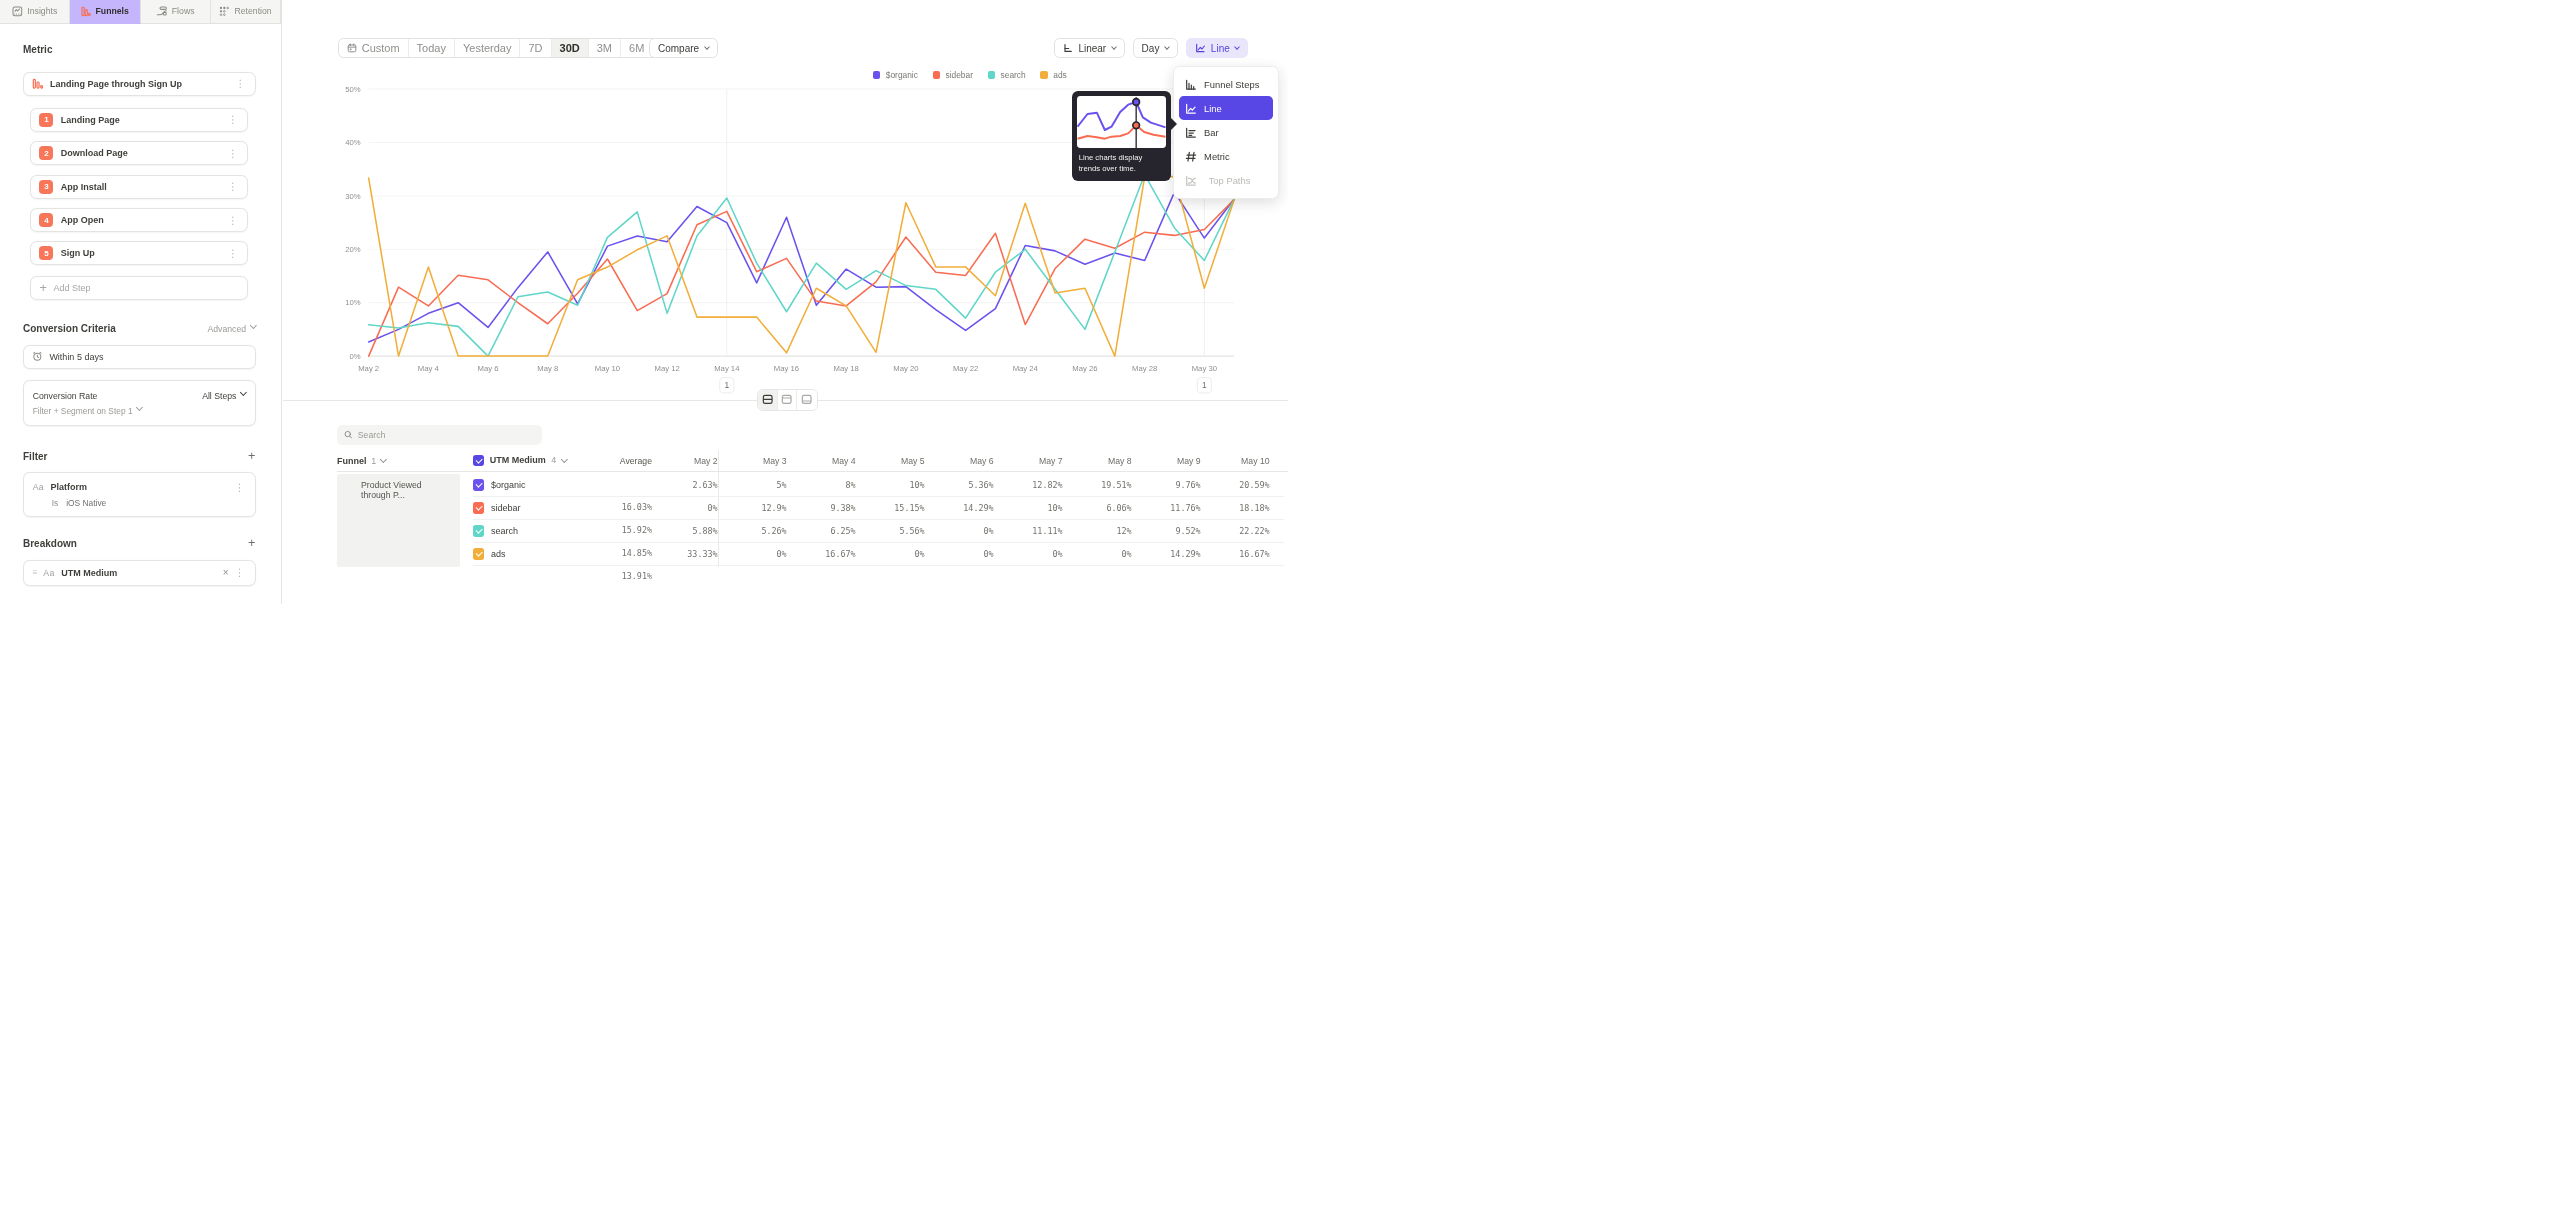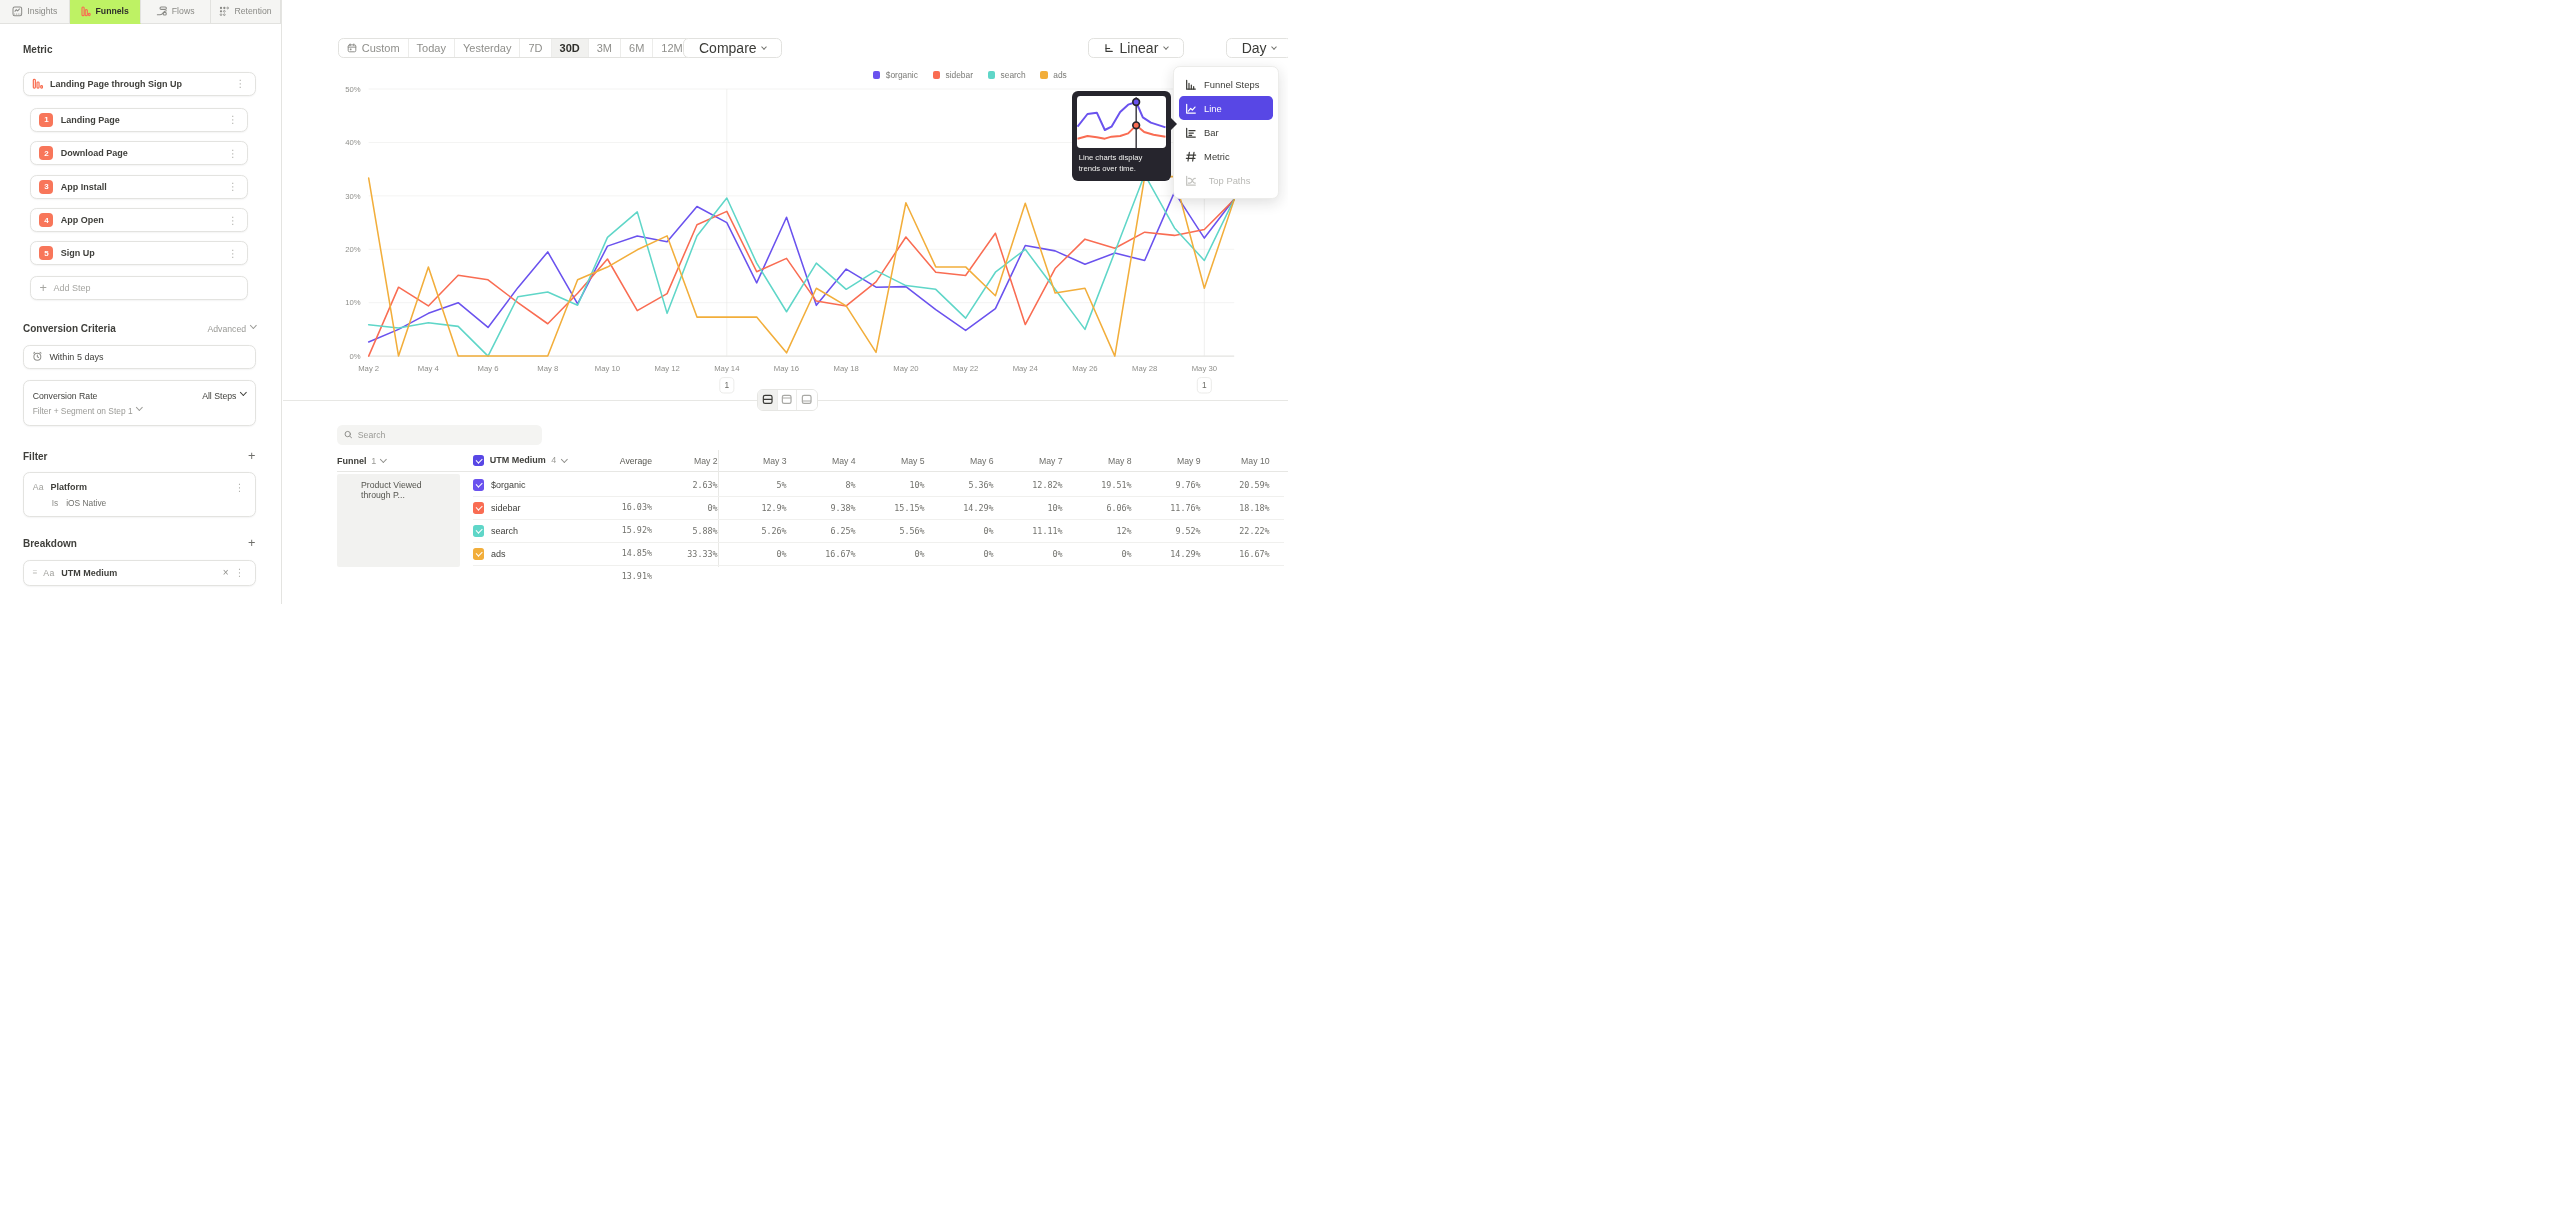--- a/index.html
+++ b/index.html
@@ -5,21 +5,21 @@
   * { margin:0; padding:0; box-sizing:border-box; }
   html,body { width:1288px; height:604px; overflow:hidden; background:#fff;
     font-family:"Liberation Sans", sans-serif; color:#3b3b37; }
   #app { position:relative; width:1288px; height:604px; }
 
   
   #left-col { position:absolute; left:0; top:0; width:282px; height:604px; border-right:0.7px solid #e4e4e1; background:#fff; }
   #tabbar { display:flex; height:23.5px; background:#f5f5f3; }
   .tab { flex:1; display:flex; align-items:center; justify-content:center; gap:4.7px;
     font-size:8.7px; color:#8a8a86; border-right:0.7px solid #e2e2df; border-bottom:0.7px solid #e2e2df; cursor:pointer; }
-  .tab.active { background:#bef264; color:#2f2f2b; font-weight:700; border-bottom:0.7px solid transparent; }
+  .tab.active { background:#c4b5fd; color:#2f2f2b; font-weight:700; border-bottom:0.7px solid transparent; }
   .tab svg { display:block; }
 
   #side-scroll { padding:0 25.5px 0 23px; }
   .side-heading { display:flex; align-items:center; justify-content:space-between;
     font-size:10px; font-weight:700; color:#3f3f3b; }
   .side-sub { font-size:8.7px; color:#9a9a96; font-weight:400; display:flex; align-items:flex-start; gap:4.7px; cursor:pointer; }
   .plus-btn { font-size:12.7px; font-weight:400; color:#6e6e6a; cursor:pointer; line-height:1; }
   .card { background:#fff; border:0.7px solid #e3e3e0; border-radius:6.7px; box-shadow:0 0.7px 1.3px rgba(40,40,35,.05);
     display:flex; align-items:center; padding:0 8px; font-size:9px; color:#3f3f3b; }
   .kebab { margin-left:auto; color:#b3b3af; font-size:10px; cursor:pointer; padding:0 1.3px; }
@@ -33,22 +33,22 @@
   
   #main { position:absolute; left:283px; top:0; width:1005px; height:604px; background:#fff; }
 
   
   #seg-dates { position:absolute; left:55px; top:38px; height:20px; display:flex;
     border:0.7px solid #e2e2df; border-radius:5.4px; background:#fff; overflow:hidden; }
   .seg-btn { display:flex; align-items:center; gap:4.7px; padding:0 8px; font-size:11px; color:#8f8f8b;
     border-right:0.7px solid #ececea; cursor:pointer; white-space:nowrap; }
   .seg-btn:last-child { border-right:none; }
   .seg-btn.active { background:#f1f1ef; color:#2f2f2b; font-weight:700; }
-  .tool-btn { height:20px; display:flex; align-items:center; gap:5.4px; padding:0 15px; font-size:14px; font-weight:500;
-    color:#3b3b37; border:0.7px solid #e2e2df; border-radius:5.4px; background:#fff; cursor:pointer; white-space:nowrap;margin-left:34px; }
+  .tool-btn { height:20px; display:flex; align-items:center; gap:5.4px; padding:0 8px; font-size:10px; font-weight:500;
+    color:#3b3b37; border:0.7px solid #e2e2df; border-radius:5.4px; background:#fff; cursor:pointer; white-space:nowrap; }
   .tool-btn .chev { width:4px; height:4px; color:#6e6e6a; }
   #btn-compare { position:absolute; left:366px; top:38px; }
   #right-tools { position:absolute; left:771px; top:38px; display:flex; gap:8px; }
   #btn-line { background:#e9e5fb; border-color:#e9e5fb; color:#5443de; }
   #btn-line .chev { color:#5443de; }
 
   
   #legend { position:absolute; left:590px; top:70px; display:flex; gap:14.8px; align-items:center; }
   .legend-item { display:flex; align-items:center; gap:5.4px; font-size:8.4px; color:#7a7a76; }
   .legend-swatch { width:7.4px; height:7.4px; border-radius:2px; }

